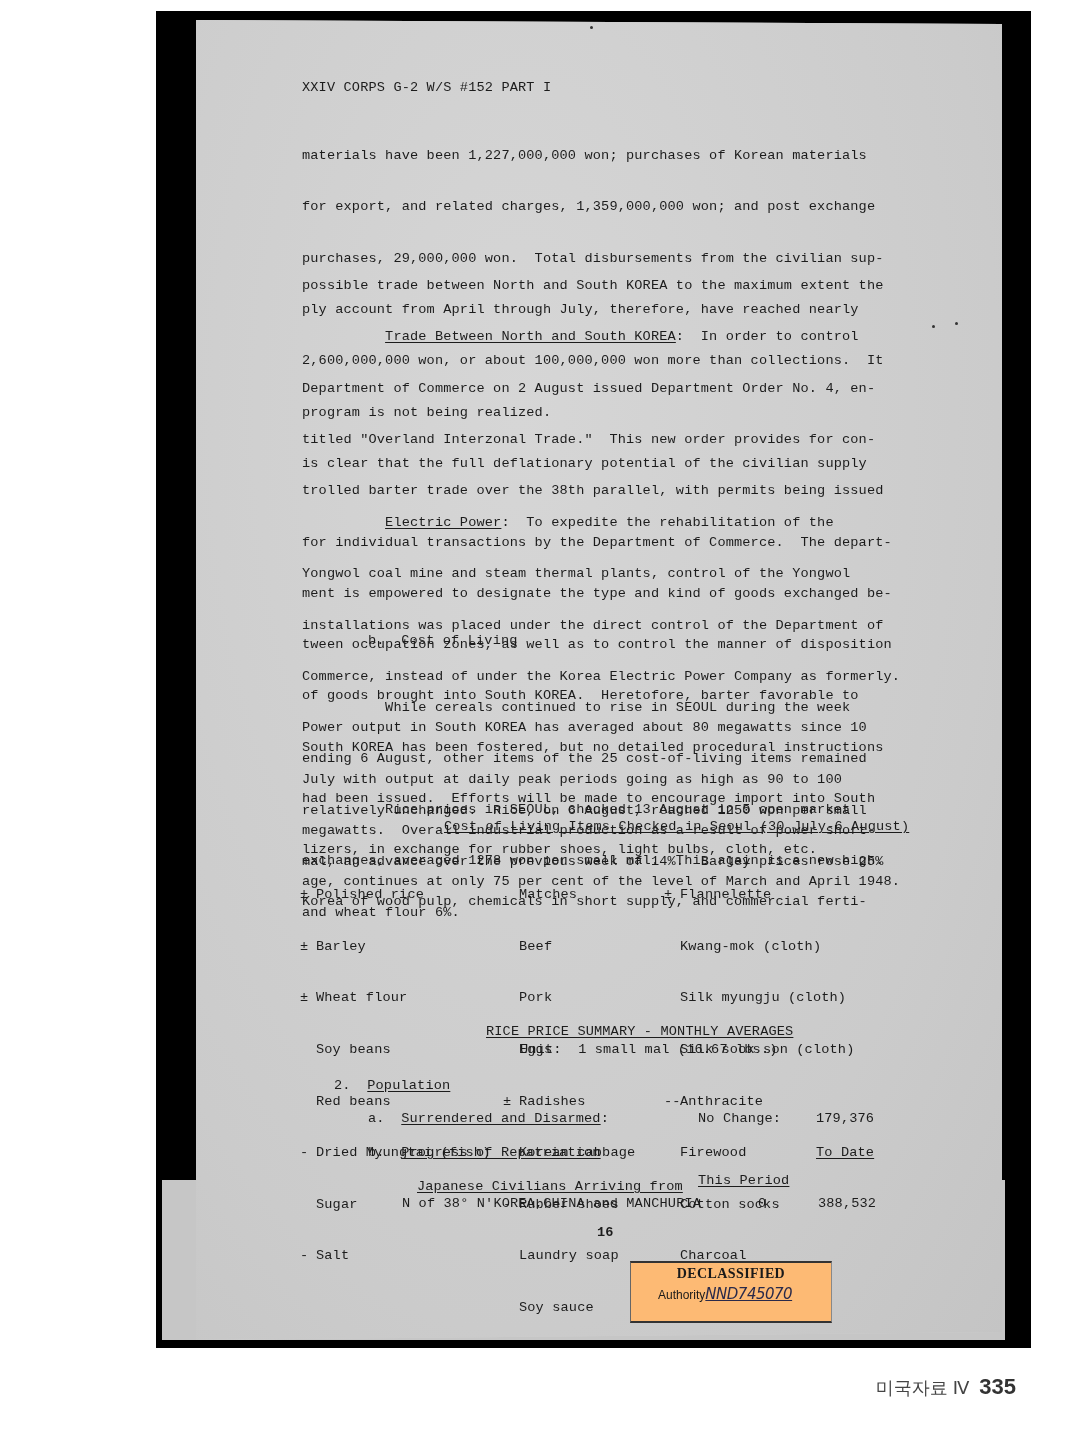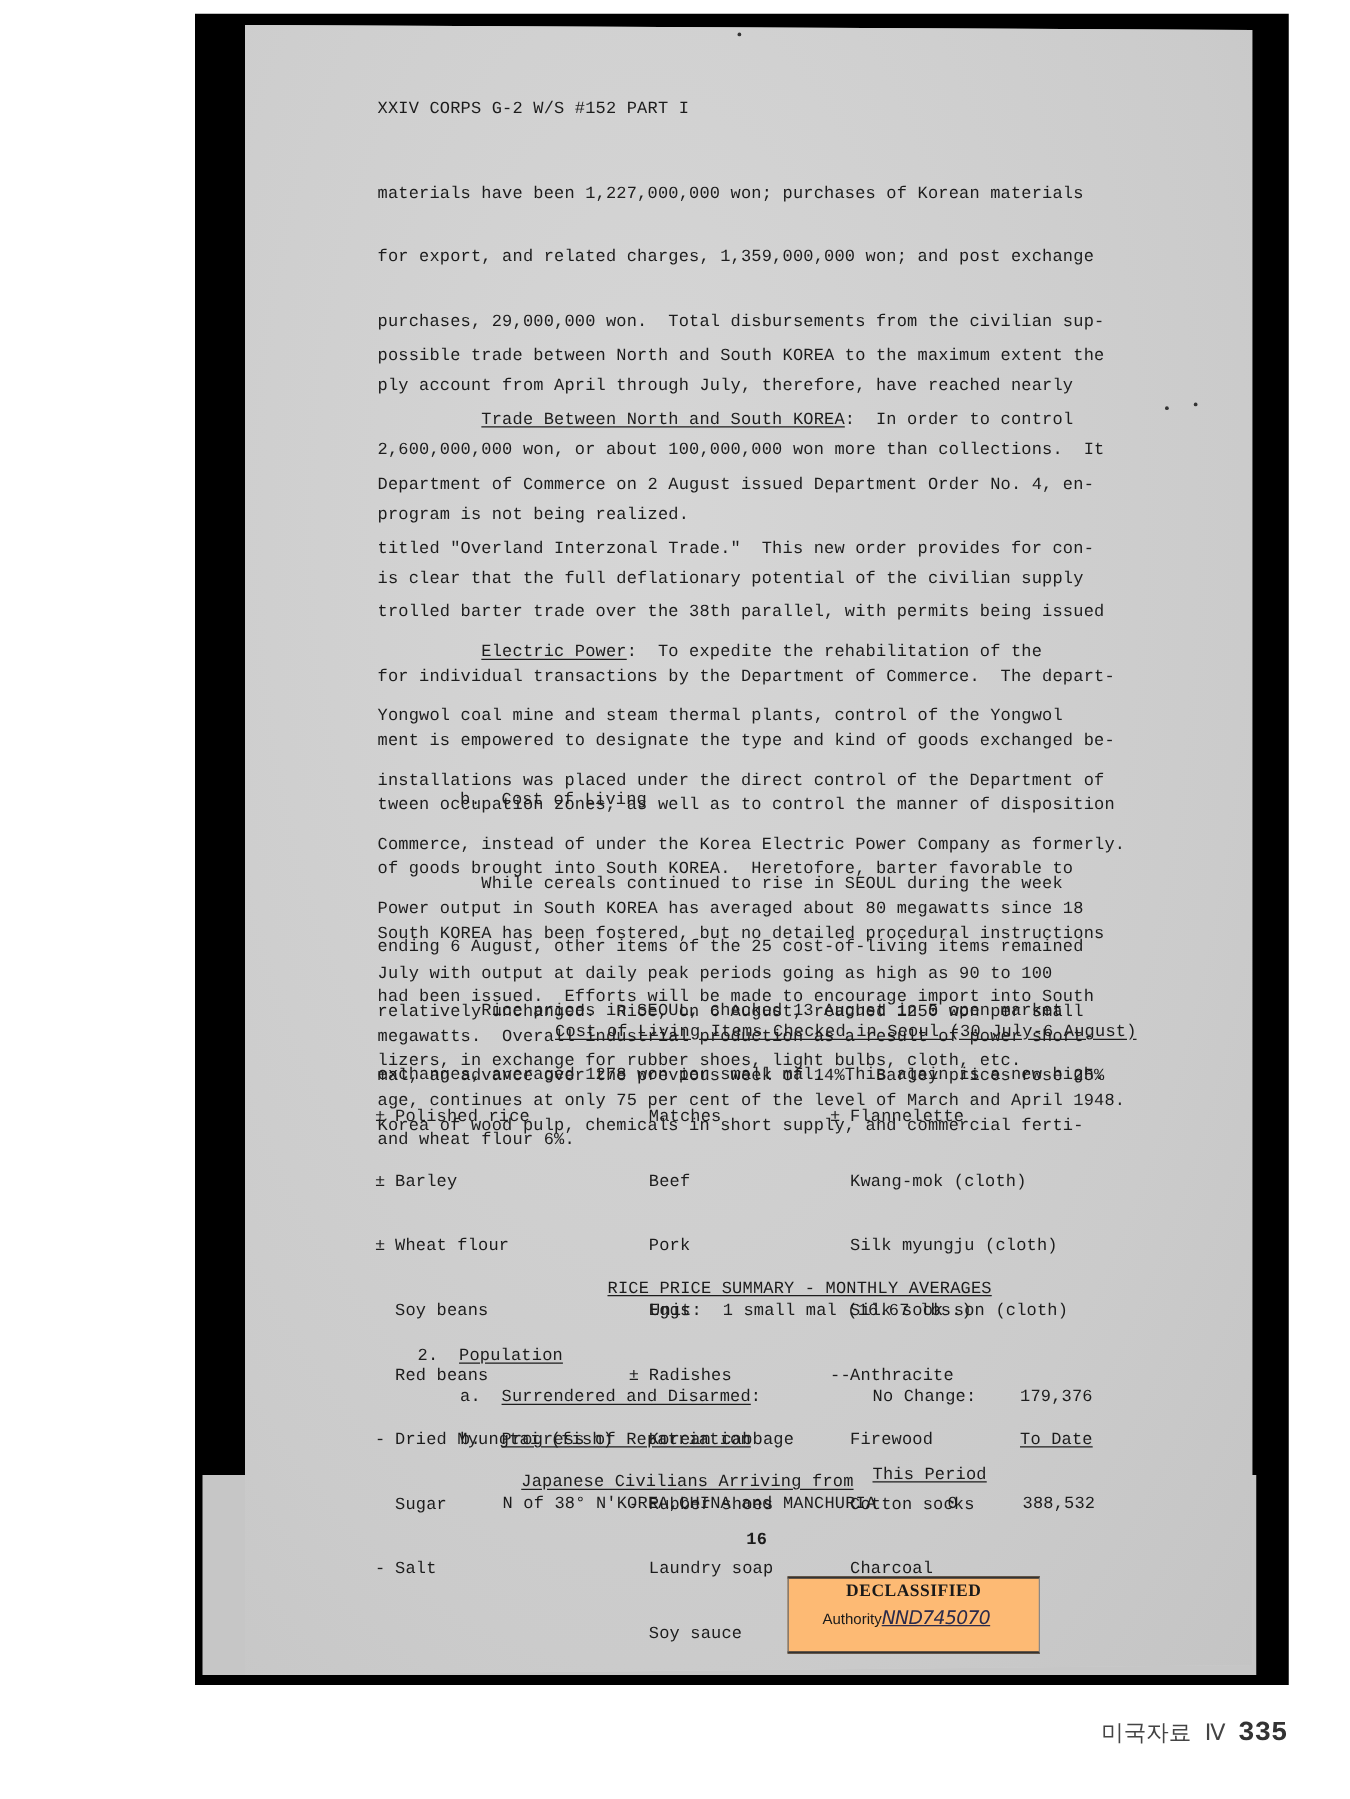--- a/index.html
+++ b/index.html
@@ -68,22 +68,22 @@
   .stamp .auth-val {
     font-family: "DejaVu Sans", sans-serif;
     font-size: 15px;
     color: #2a2a4a;
     text-decoration: underline;
     font-style: italic;
     letter-spacing: -0.5px;
   }
   .footer {
     position: absolute;
-    right: 50px; top: 1374px;
-    font-family: Liberation Mono, monospace;
+    right: 64px; top: 1374px;
+    font-family: Liberation Sans, sans-serif;
     color: #333;
   }
   .footer .label { font-size: 18px; color: #444; margin-right: 10px; }
   .footer .num { font-size: 22px; font-weight: bold; color: #333; }
   .speck { position: absolute; width: 3px; height: 3px; border-radius: 50%; background: #333; }
 </style>
 </head>
 <body>
 
 <div class="frame"></div>
@@ -120,21 +120,21 @@
   <span class="line">had been issued.  Efforts will be made to encourage import into South</span>
   <span class="line">lizers, in exchange for rubber shoes, light bulbs, cloth, etc.</span>
   <span class="line">Korea of wood pulp, chemicals in short supply, and commercial ferti-</span>
 </div>
 
 <div class="txt para" style="top:480px;">
   <span class="line">          <span class="u">Electric Power</span><span>:  To expedite the rehabilitation of the</span></span>
   <span class="line">Yongwol coal mine and steam thermal plants, control of the Yongwol</span>
   <span class="line">installations was placed under the direct control of the Department of</span>
   <span class="line">Commerce, instead of under the Korea Electric Power Company as formerly.</span>
-  <span class="line">Power output in South KOREA has averaged about 80 megawatts since 18</span>
+  <span class="line">Power output in South KOREA has averaged about 80 megawatts since 10</span>
   <span class="line">July with output at daily peak periods going as high as 90 to 100</span>
   <span class="line">megawatts.  Overall industrial production as a result of power short-</span>
   <span class="line">age, continues at only 75 per cent of the level of March and April 1948.</span>
 </div>
 
 <div class="txt" style="left:368px;top:632px;"><span>b.</span>  <span>Cost of Living</span></div>
 
 <div class="txt para" style="top:665px;">
   <span class="line">          <span>While cereals continued to rise in SEOUL during the week</span></span>
   <span class="line">ending 6 August, other items of the 25 cost-of-living items remained</span>

